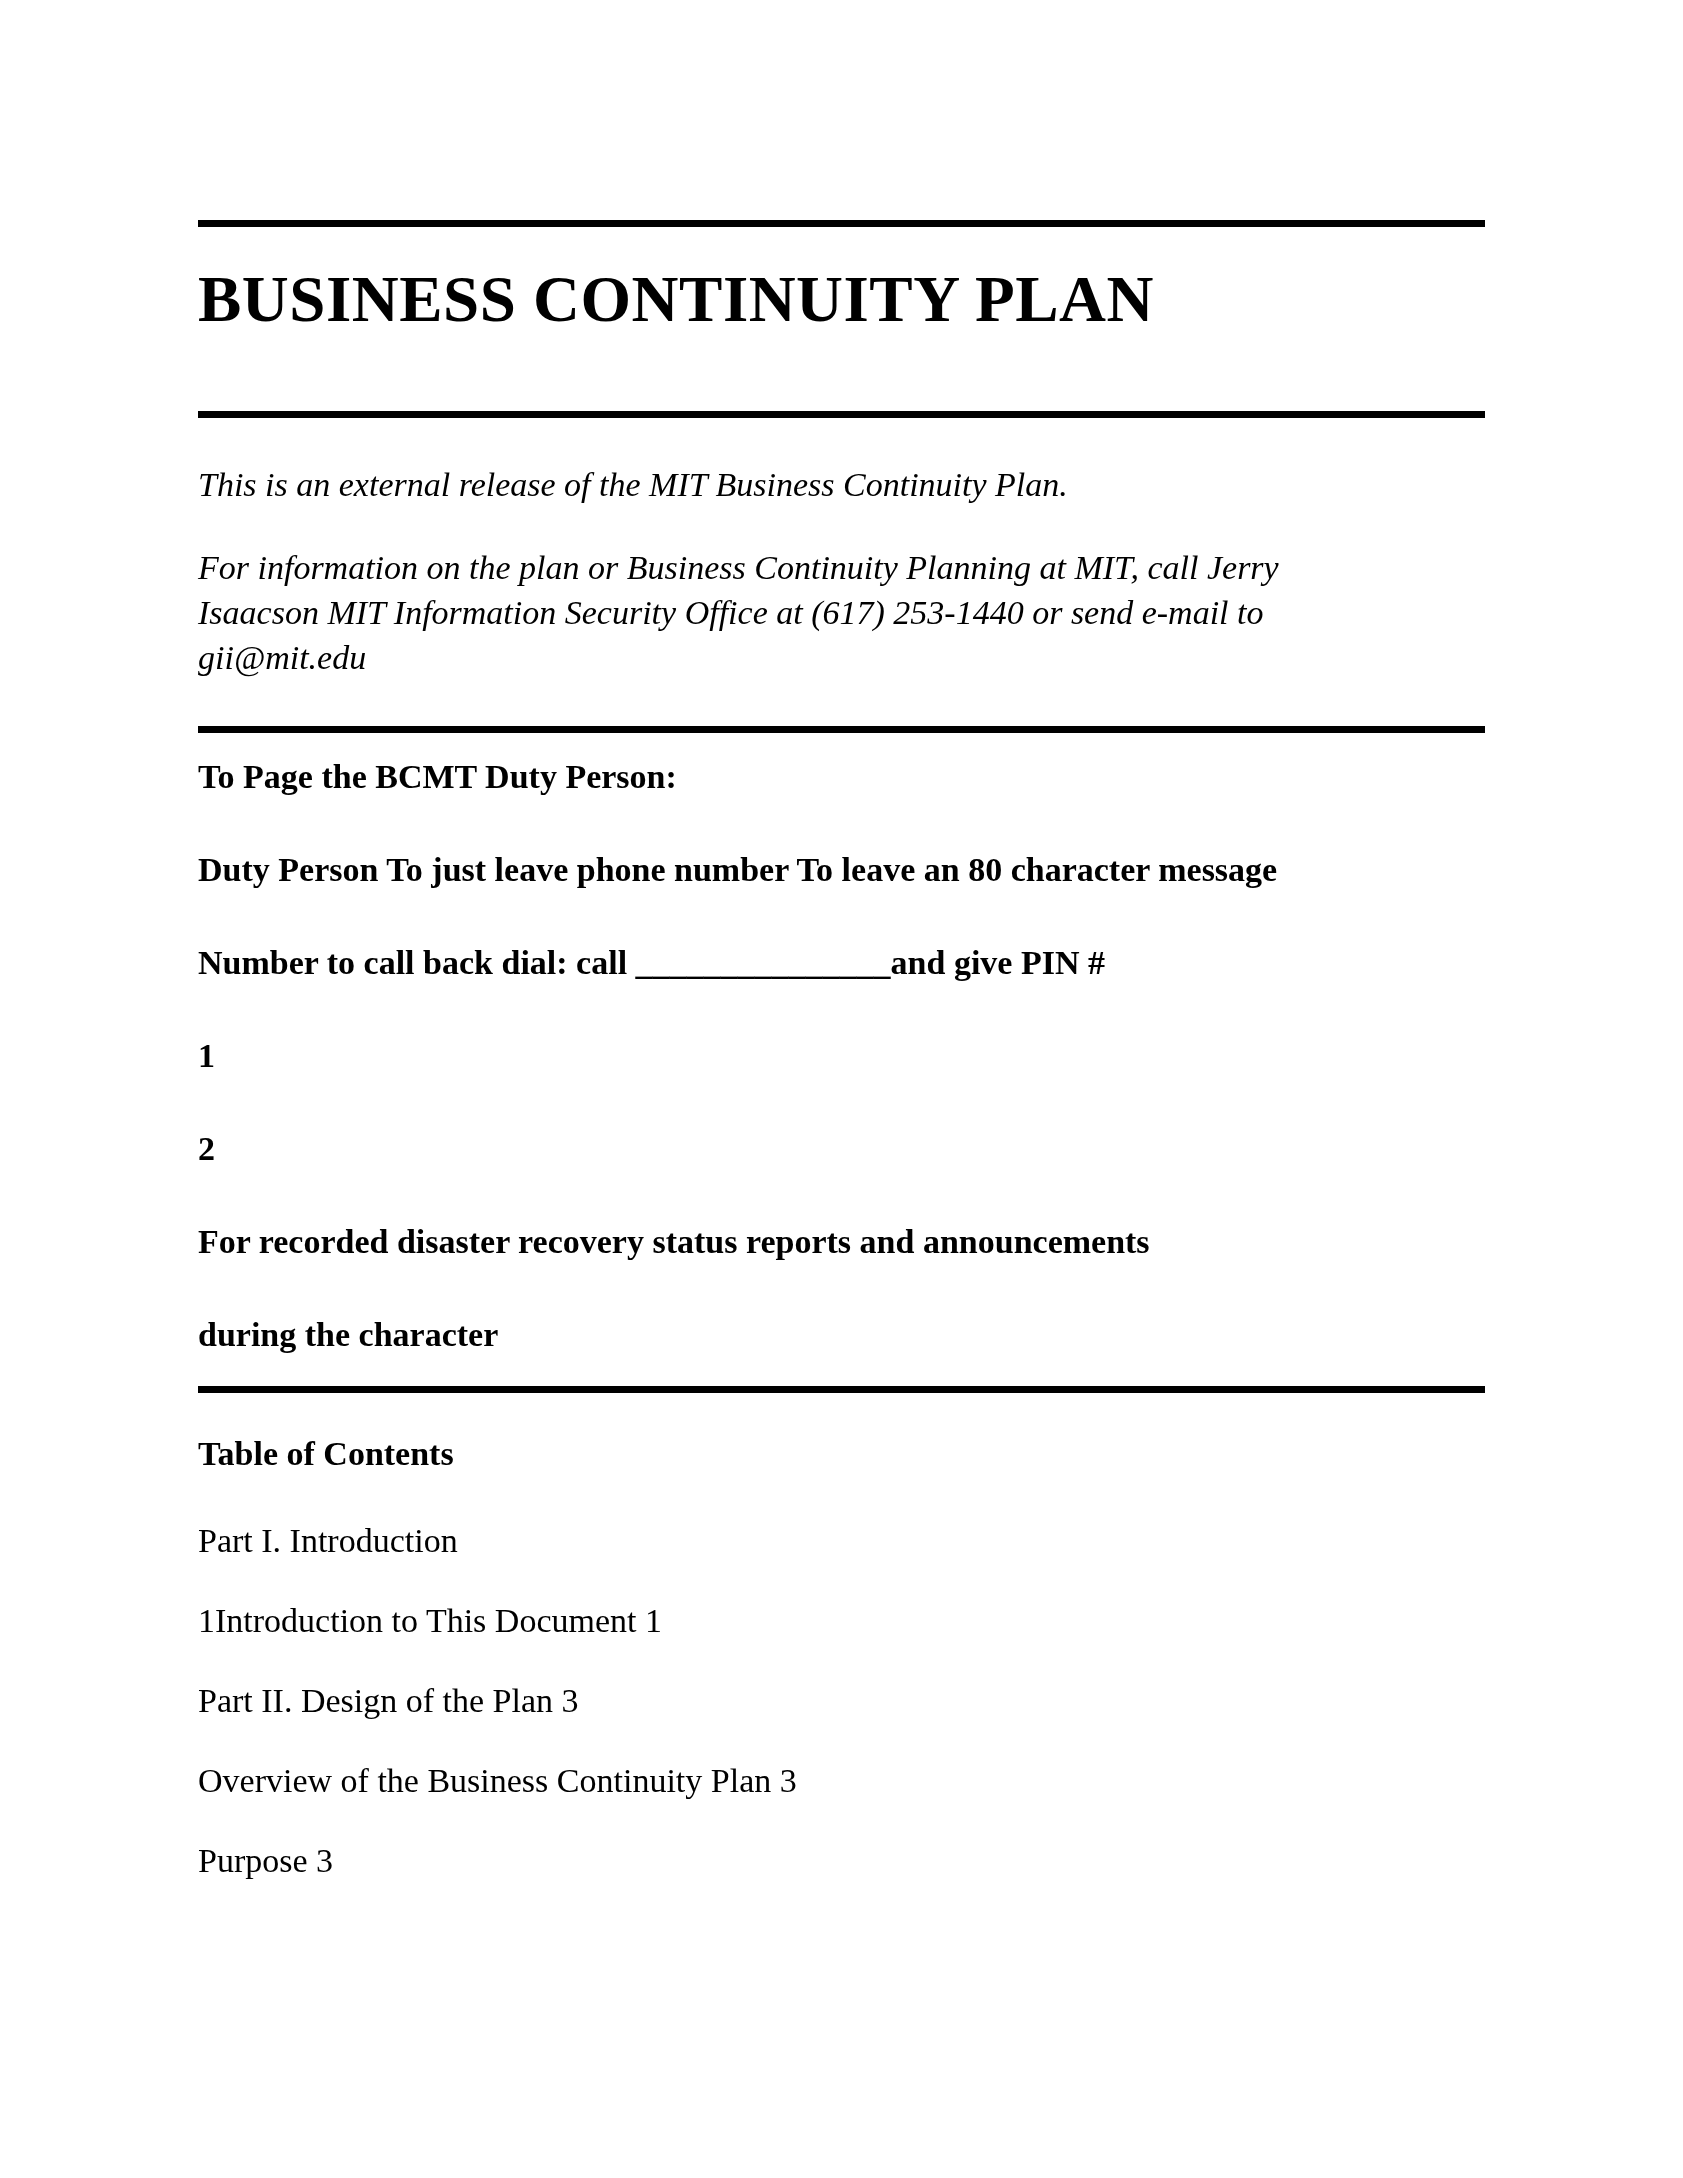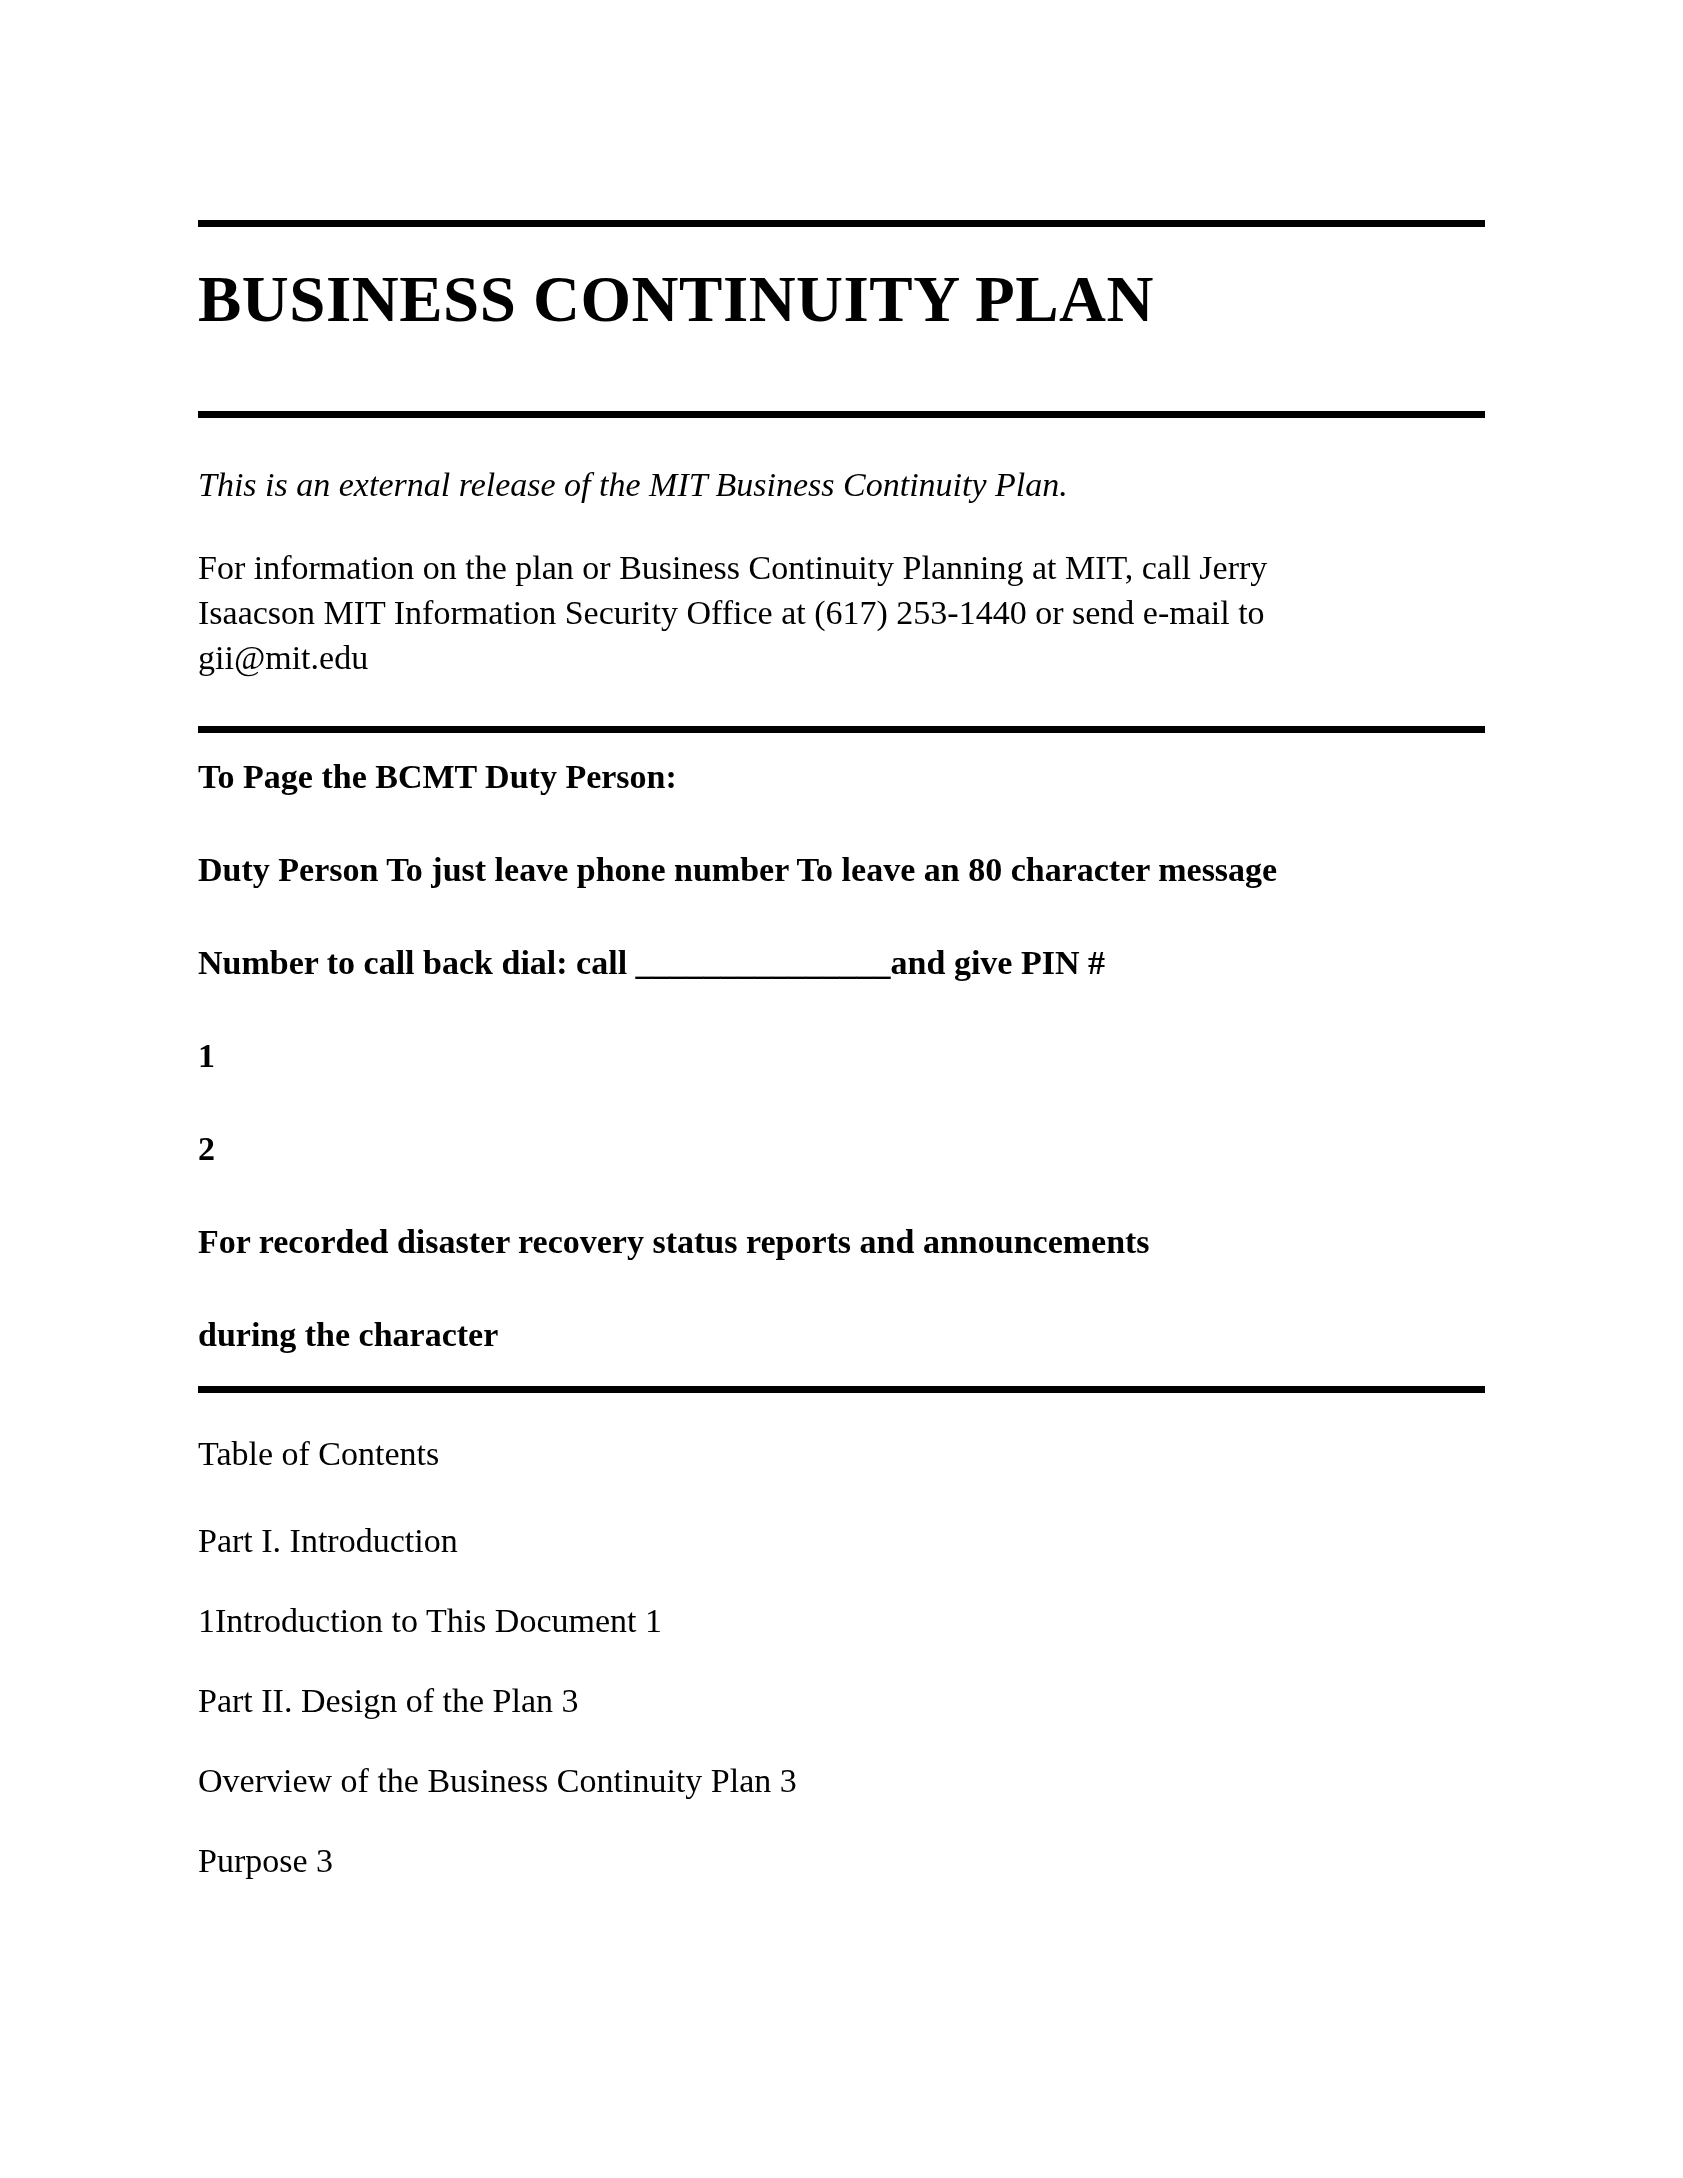--- a/index.html
+++ b/index.html
@@ -37,34 +37,35 @@
     white-space: nowrap;
   }
   .release-note {
     margin: 44px 0 0 0;
     font-style: italic;
     font-size: 34px;
     line-height: 45px;
   }
   .contact-note {
     margin: 38px 0 0 0;
+    font-style: italic;
     font-size: 34px;
     line-height: 45px;
   }
   .contact-line { display: block; }
   .bold-line {
     margin: 48px 0 0 0;
     font-weight: bold;
     font-size: 34px;
     line-height: 45px;
   }
   .bold-line.first-after-rule { margin-top: 21px; }
   .toc-heading {
     margin: 38px 0 0 0;
-    font-weight: normal;
+    font-weight: bold;
     font-size: 34px;
     line-height: 45px;
   }
   .toc-entry {
     margin: 35px 0 0 0;
     font-weight: normal;
     font-size: 34px;
     line-height: 45px;
   }
   .toc-entry.first { margin-top: 42px; }

